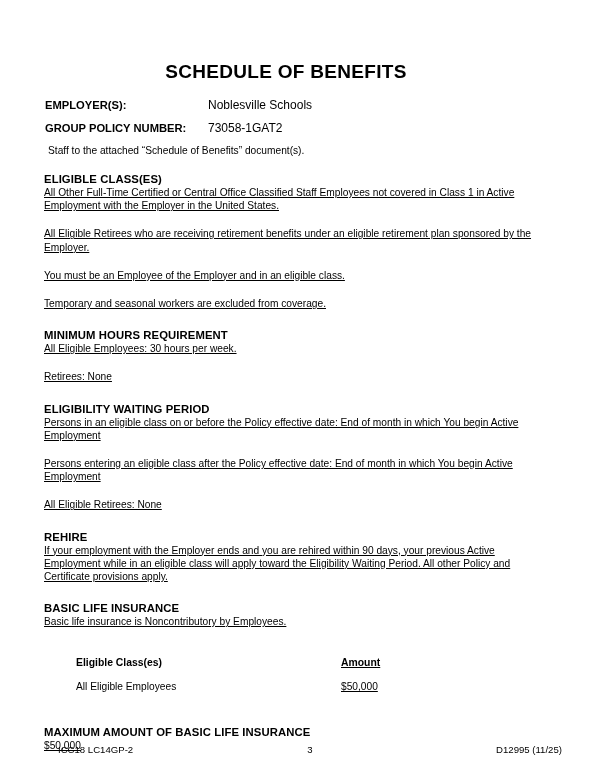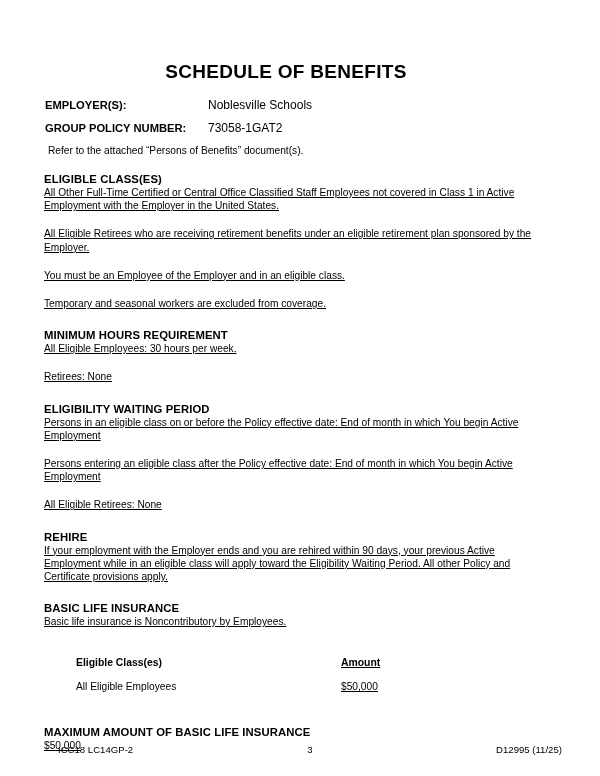--- a/index.html
+++ b/index.html
@@ -132,21 +132,21 @@
     <div class="kv-row">
       <div class="kv-label">EMPLOYER(S):</div>
       <div class="kv-value">Noblesville Schools</div>
     </div>
     <div class="kv-row">
       <div class="kv-label">GROUP POLICY NUMBER:</div>
       <div class="kv-value">73058-1GAT2</div>
     </div>
   </div>
 
-  <div class="refer-line">Refer to the attached “Persons of Benefits” document(s).</div>
+  <div class="refer-line">Staff to the attached “Schedule of Benefits” document(s).</div>
 
   <div class="flow">
 
     <h2 class="sec">ELIGIBLE CLASS(ES)</h2>
     <p class="para">All Other Full-Time Certified or Central Office Classified Staff Employees not covered in Class 1 in Active Employment with the Employer in the United States.</p>
     <div class="gap-md"></div>
     <p class="para">All Eligible Retirees who are receiving retirement benefits under an eligible retirement plan sponsored by the Employer.</p>
     <div class="gap-md"></div>
     <p class="para">You must be an Employee of the Employer and in an eligible class.</p>
     <div class="gap-md"></div>

